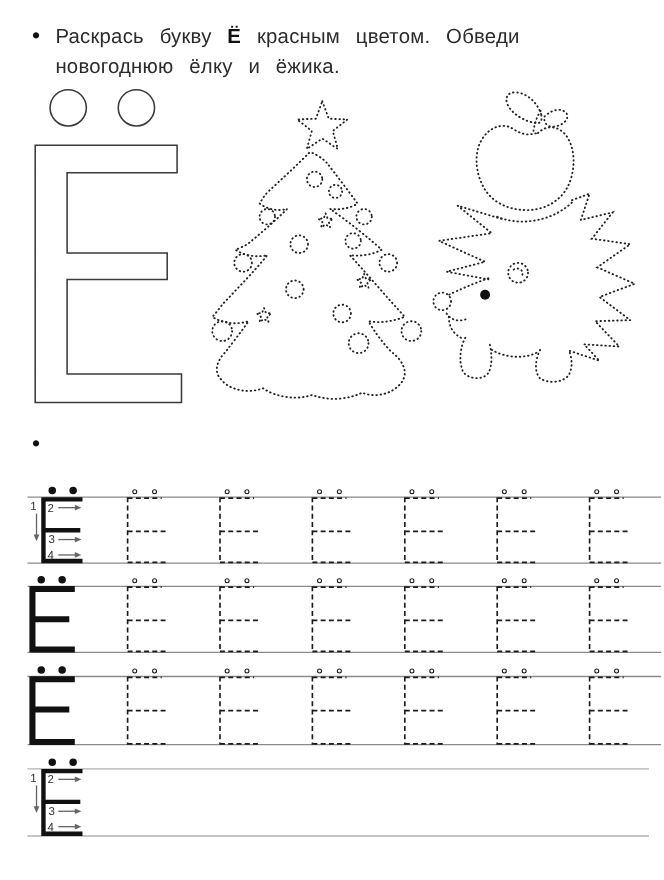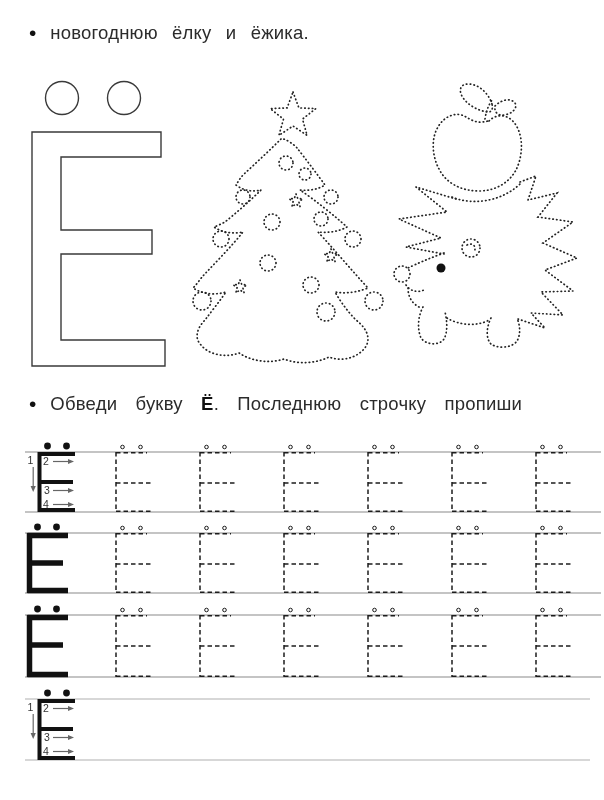--- a/index.html
+++ b/index.html
@@ -17,28 +17,28 @@
   .outline{fill:#ffffff;stroke:#3a3a3a;stroke-width:1.4;}
 </style>
 </head>
 <body>
 
 <div class="page">
 
   <div class="instruction" style="top:20px;">
     <span class="bullet">•</span>
     <div class="instr-text">
+      <div class="ws-a"><span>Раскрась букву </span><span class="b">Ё</span><span> красным цветом. Обведи</span></div>
       <div class="ws-a">новогоднюю ёлку и ёжика.</div>
     </div>
   </div>
 
   <div class="instruction" style="top:391px;">
     <span class="bullet">•</span>
     <div class="instr-text">
-      <div class="ws-b"><span>Обведи букву </span><span class="b">Ё</span><span>. Последнюю строчку пропиши</span></div>
     </div>
   </div>
 
   <svg id="art" width="604" height="800" viewBox="0 0 604 800">
 
     <g>
       <circle cx="62" cy="98" r="16.5" class="outline"></circle>
       <circle cx="124" cy="98" r="16.5" class="outline"></circle>
       <polygon class="outline" points="32,132 161,132 161,157 61,157 61,230 152,230 152,254 61,254 61,340 165,340 165,366 32,366"></polygon>
     </g>

